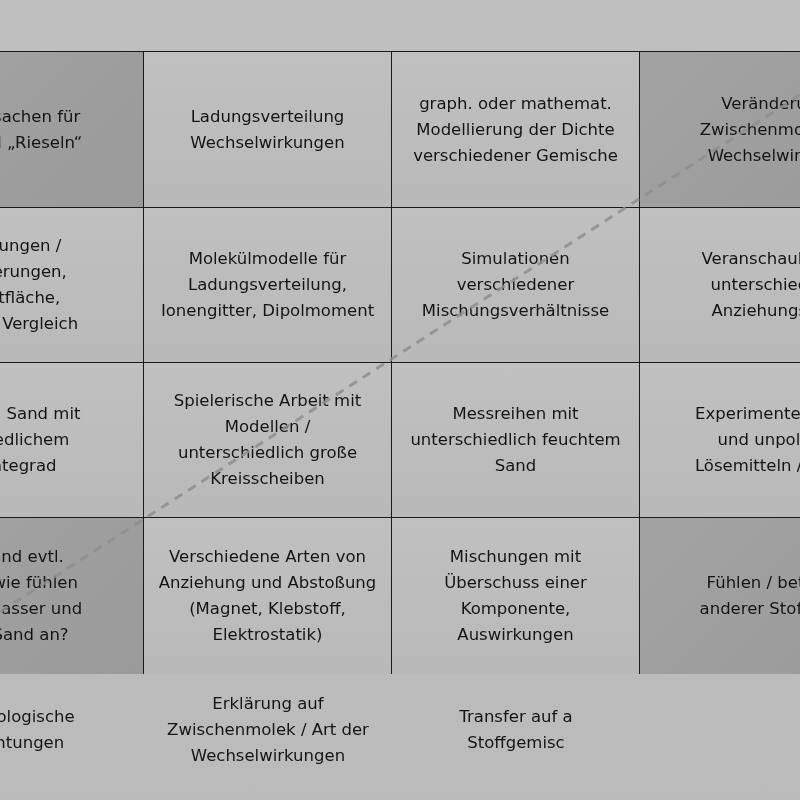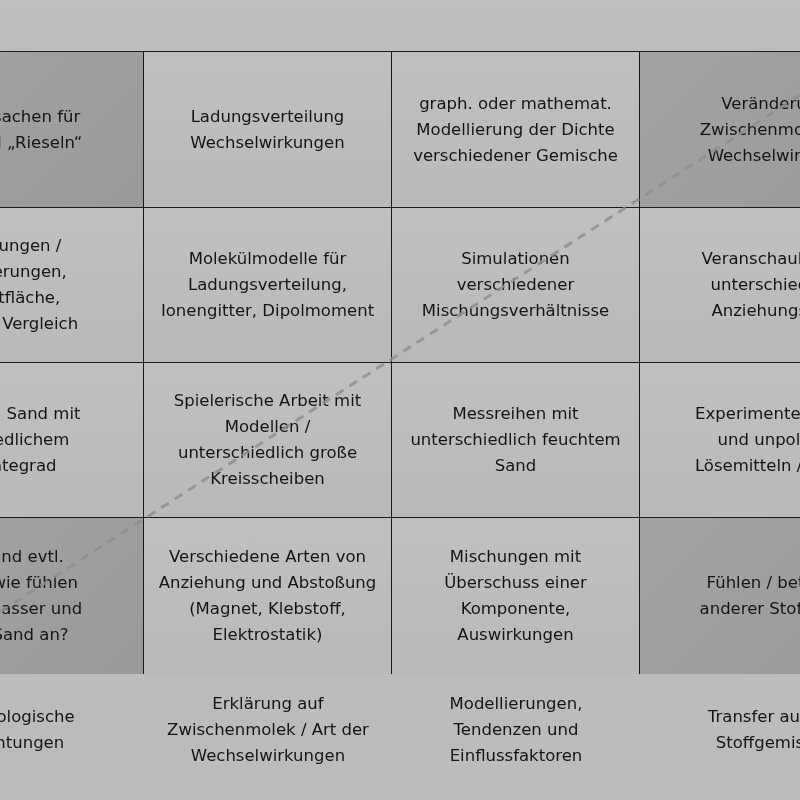--- a/index.html
+++ b/index.html
@@ -145,23 +145,20 @@
     <div class="cell dark row-last">Fühlen / betra
 anderer Stoffge</div>
   </div>
 
   <div class="footer">
     <div class="footer-cell single-top">henologische
 uchtungen</div>
     <div class="footer-cell">Erklärung auf
 Zwischenmolek / Art der
 Wechselwirkungen</div>
-    <div class="footer-cell">Modellierungen,
-Tendenzen und
-Einflussfaktoren</div>
     <div class="footer-cell double-top">Transfer auf a
 Stoffgemisc</div>
   </div>
 
   <svg class="overlay" viewBox="0 0 800 800">
     <line id="dash-line" x1="0" y1="612" x2="800" y2="95" stroke="#8f8f8f" stroke-width="3" stroke-dasharray="9,7" stroke-linecap="butt" opacity="0.85"></line>
   </svg>
 
 </div>
 

